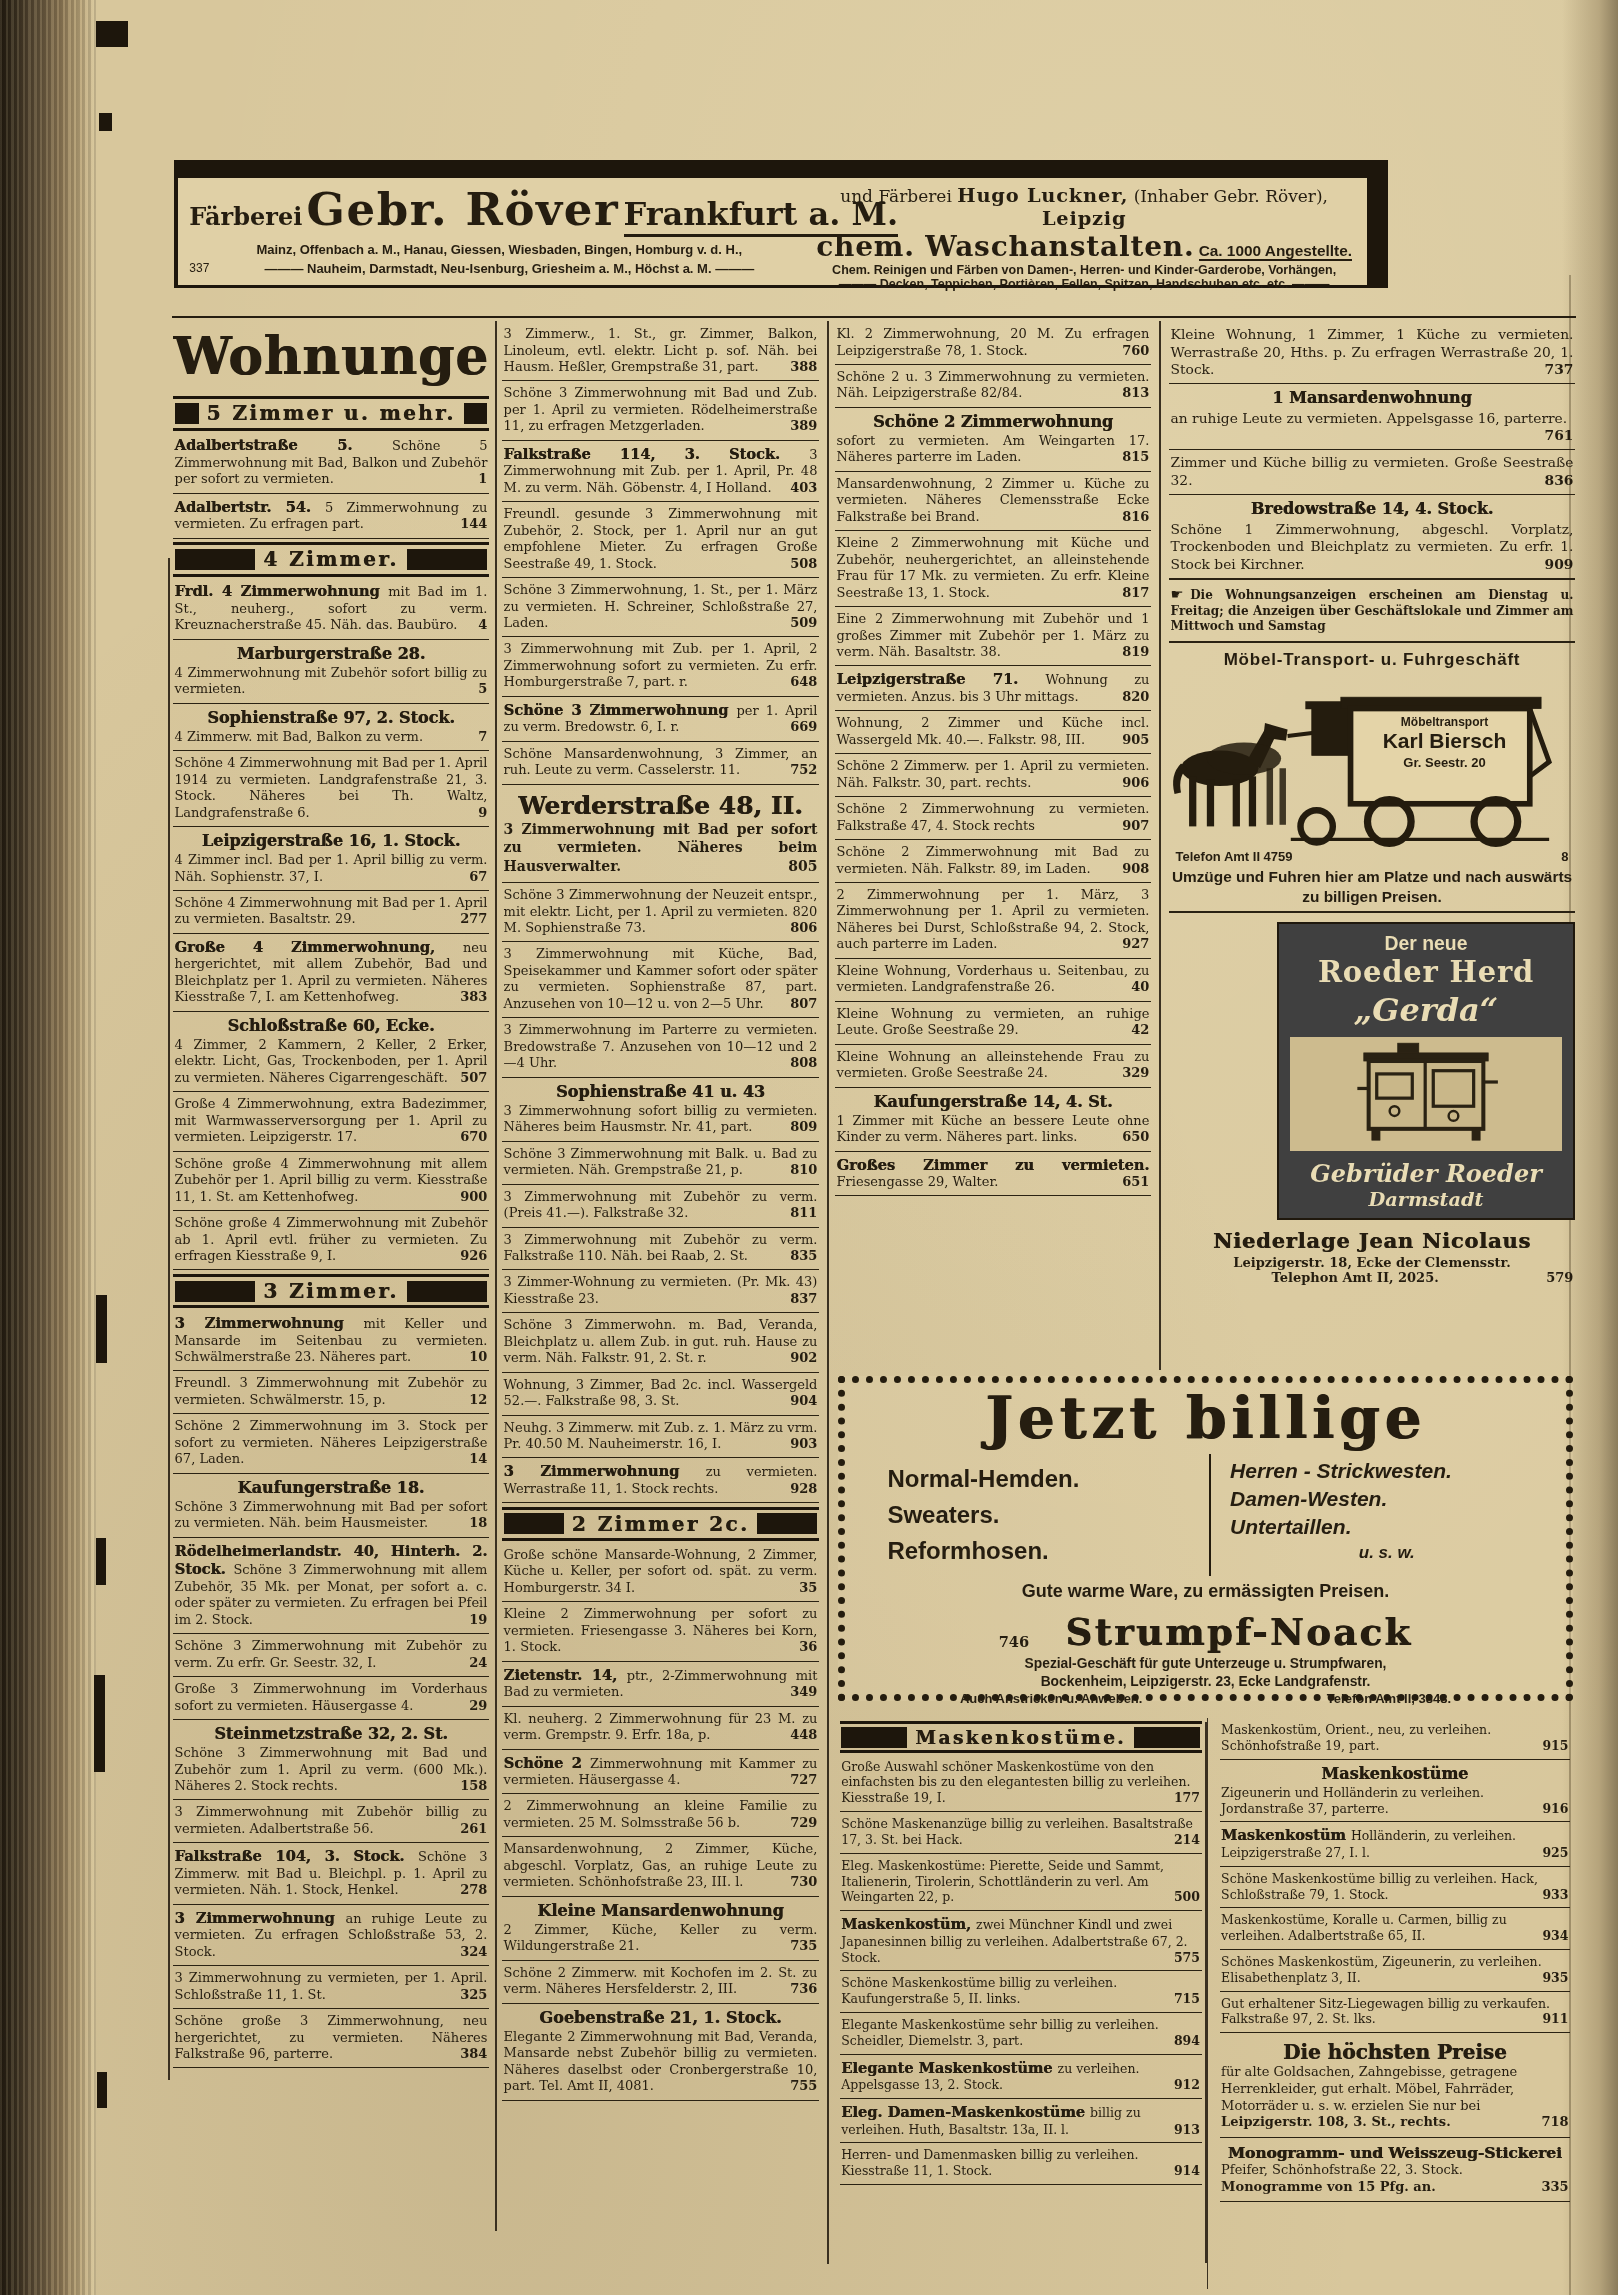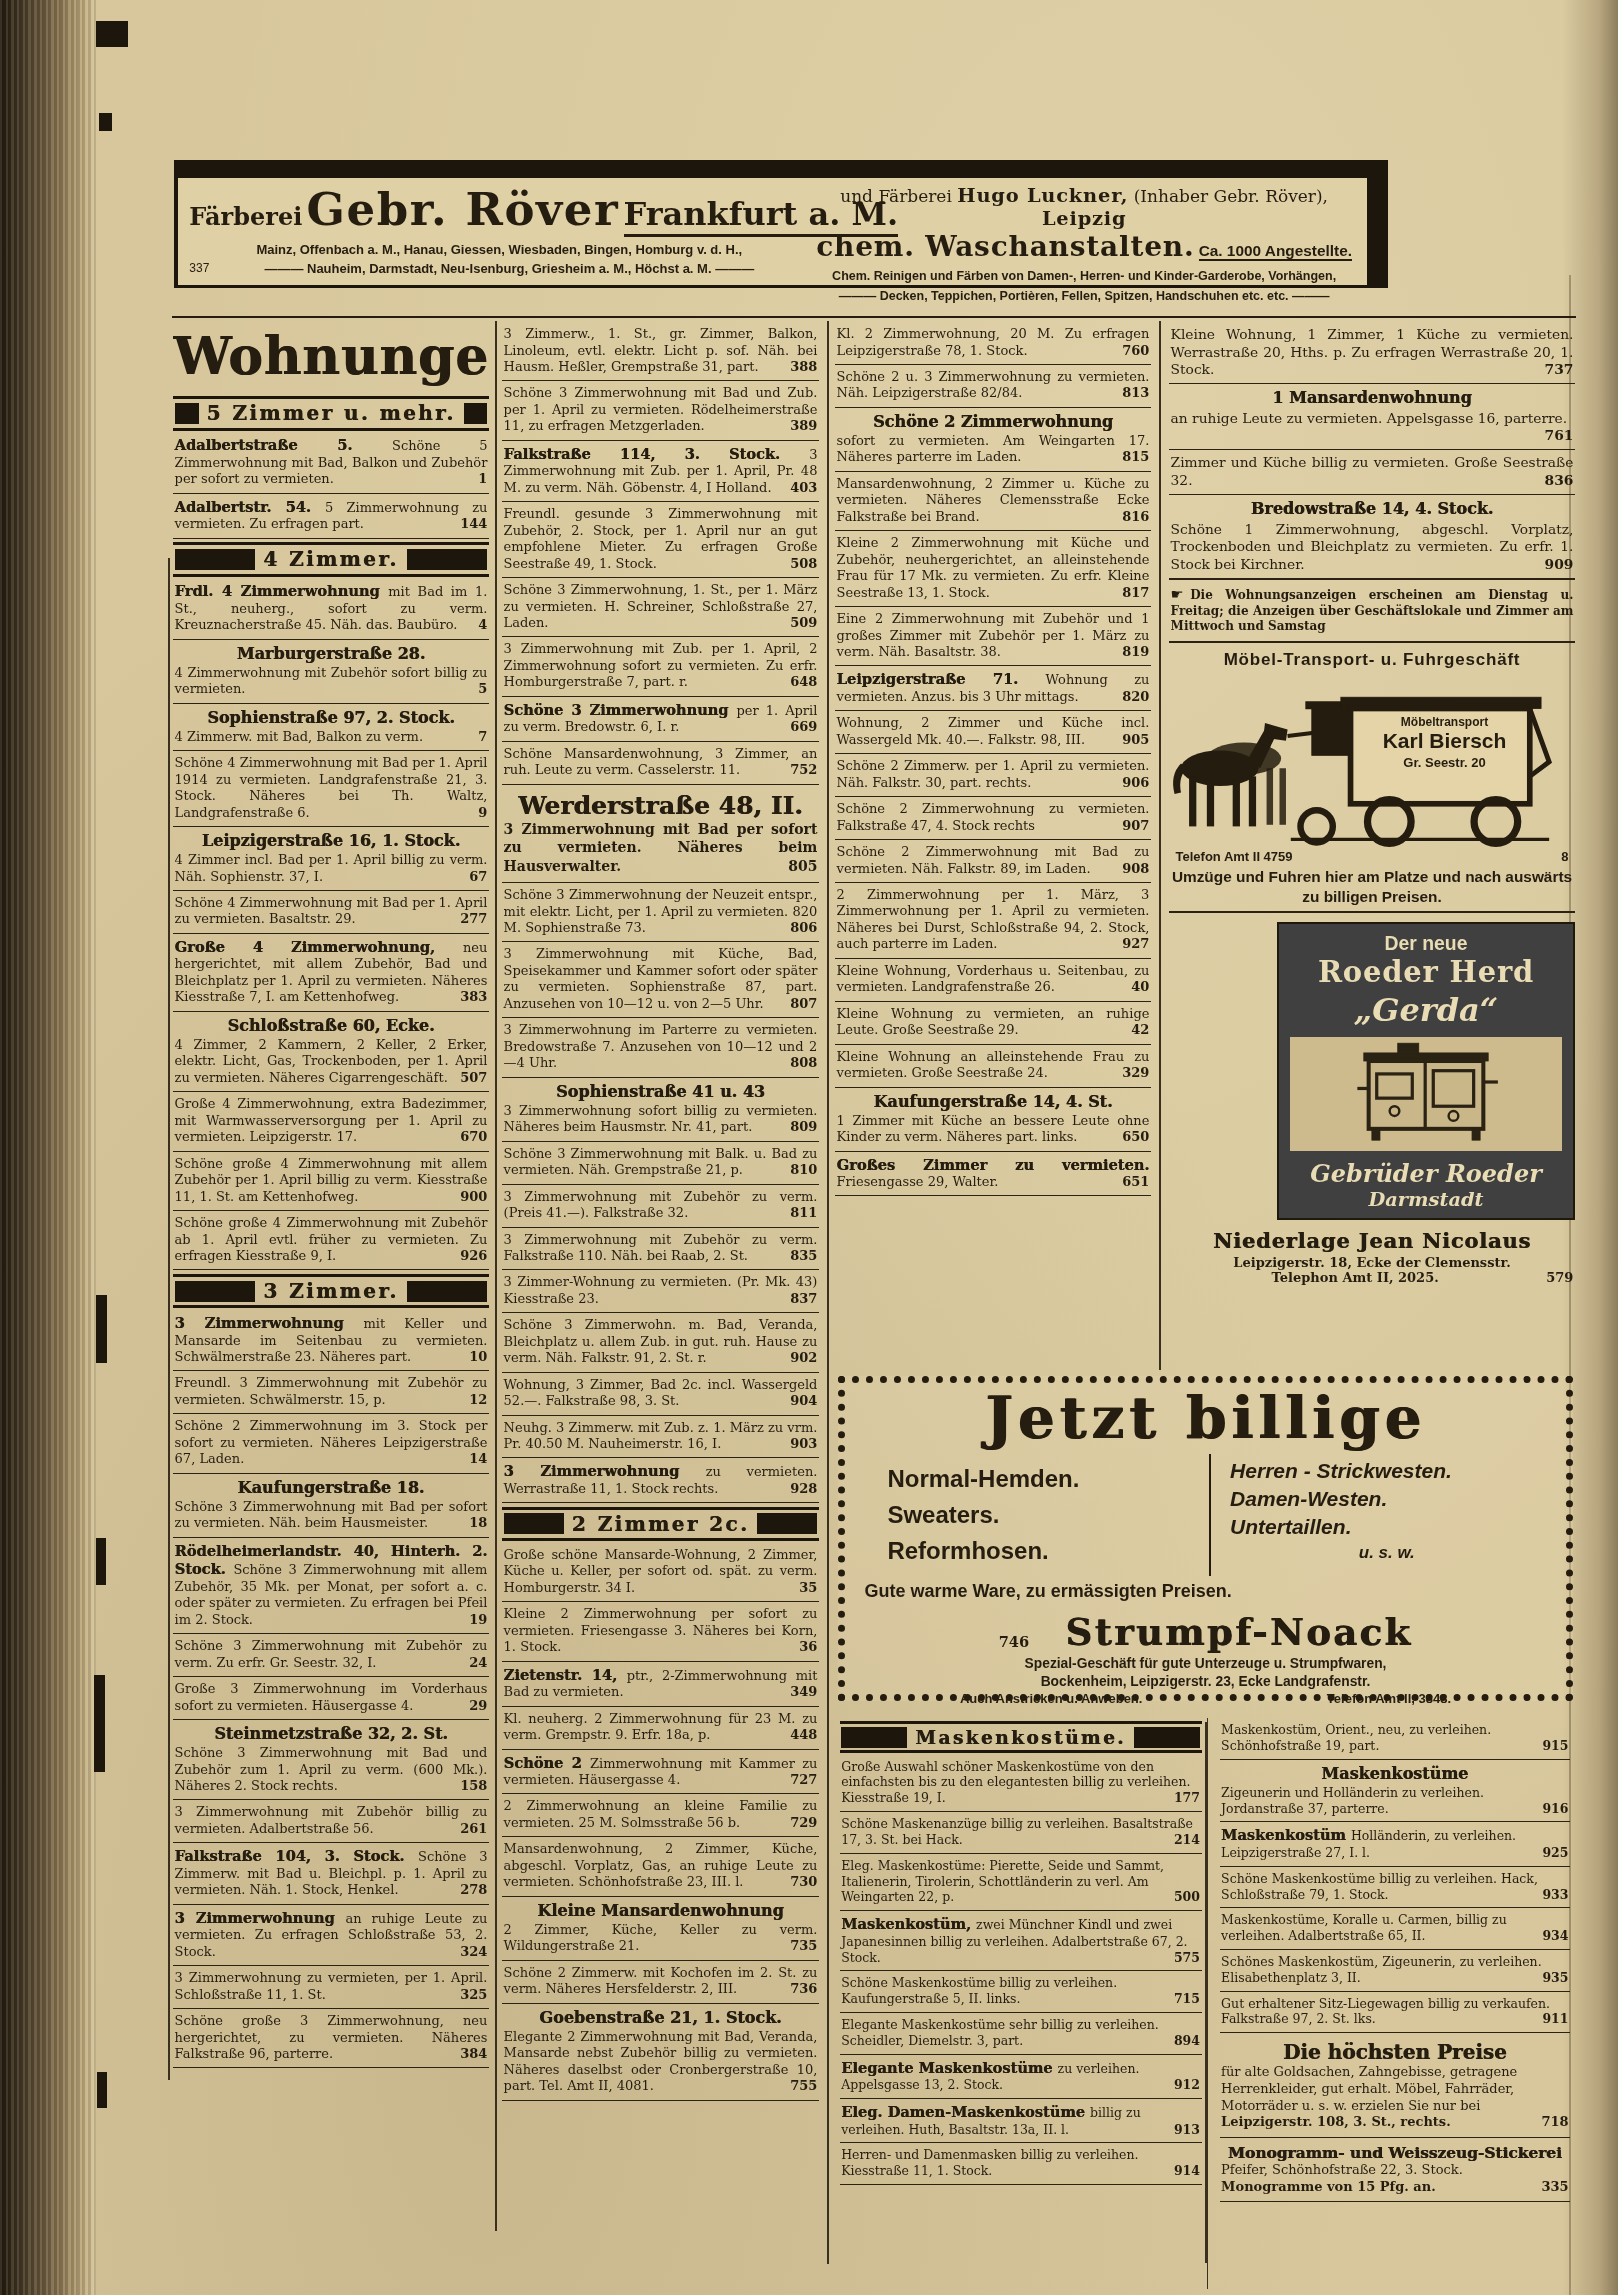--- a/index.html
+++ b/index.html
@@ -27,21 +27,21 @@
   .hdr-brand{font-size:45px;font-weight:bold;letter-spacing:1.6px;}
   .hdr-city{font-size:32px;font-weight:bold;border-bottom:3.2px solid #251d10;padding-bottom:1.6px;}
   .hdr-cities{font-family:"Liberation Sans",sans-serif;font-weight:bold;font-size:13px;margin-top:6.5px;}
   .hdr-cities2{font-family:"Liberation Sans",sans-serif;font-weight:bold;font-size:13px;margin-top:3.2px;}
   .hdr-num{float:left;font-weight:normal;font-size:12px;}
   .hdr-right{width:47%;text-align:center;padding-top:1.6px;}
   .hdr-r1{font-size:17px;}
   .hdr-r1 b{font-size:19.4px;letter-spacing:0.8px;}
   .wasch{font-size:28px;font-weight:bold;letter-spacing:0.8px;}
   .ca{font-size:15.4px;font-weight:bold;font-family:"Liberation Sans",sans-serif;border-bottom:2.4px solid #251d10;}
-  .hdr-r3,.hdr-r4{font-family:"Liberation Sans",sans-serif;font-weight:bold;font-size:12.5px;margin-top:6px;}
+  .hdr-r3,.hdr-r4{font-family:"Liberation Sans",sans-serif;font-weight:bold;font-size:12.5px;margin-top:0;}
   
   .hrule{position:absolute;height:2.4px;background:#251d10;}
   .vrule{position:absolute;width:1.6px;background:#3a3020;}
   
   .col{position:absolute;overflow:hidden;text-align:justify;}
   .col1{left:173px;top:322px;width:316px;height:1910px;}
   .col2{left:502px;top:322px;width:317px;height:1910px;}
   .col3{left:835px;top:322px;width:316px;height:1043px;}
   .col4{left:1169px;top:322px;width:406px;height:1046px;}
   .main-title{font-size:52px;font-weight:bold;text-align:center;margin:3.2px 0 9.7px;letter-spacing:0.8px;
@@ -101,21 +101,21 @@
   .jetzt{position:absolute;left:838px;top:1376px;width:735px;height:325px;border:7.3px dotted #241c0e;
         box-sizing:border-box;padding:4.9px 19.4px 3.2px;background:rgba(230,216,175,.25);}
   .jetzt-head{font-size:58px;font-weight:bold;text-align:center;letter-spacing:4.9px;
         text-shadow:1.2px 0 0 currentColor;line-height:1.05;}
   .jetzt-products{display:flex;margin-top:4.9px;}
   .jp-left{flex:1;border-right:2.4px solid #241c0e;padding:3.2px 8px 3.2px 23px;}
   .jp-left div{font-size:24px;font-weight:bold;margin:8px 0;font-family:"Liberation Sans",sans-serif;}
   .jp-right{flex:1;padding:1.6px 3.2px 1.6px 19.4px;font-style:italic;}
   .jp-right div{font-size:21px;font-weight:bold;margin:4px 0;font-family:"Liberation Sans",sans-serif;}
   .jp-right .usw{text-align:center;font-size:17px;}
-  .jetzt-mid{font-family:"Liberation Sans",sans-serif;font-weight:bold;font-size:18px;margin-top:4.9px;}
+  .jetzt-mid{font-family:"Liberation Sans",sans-serif;font-weight:bold;font-size:18px;text-align:center;margin-top:4.9px;}
   .jetzt-brandrow{text-align:center;margin-top:8px;}
   .jetzt-num{font-size:14.6px;font-weight:bold;vertical-align:middle;padding-right:32px;}
   .jetzt-brand{font-size:37px;font-weight:bold;letter-spacing:2.4px;text-shadow:0.8px 0 0 currentColor;}
   .jetzt-sub{font-family:"Liberation Sans",sans-serif;font-weight:bold;font-size:13.8px;text-align:center;margin-top:2.4px;}
   .jetzt-sub3{display:flex;justify-content:space-between;width:72%;margin:2.4px auto 0;
         font-family:"Liberation Sans",sans-serif;font-weight:bold;font-size:13px;}
   
   .masken{position:absolute;left:838px;top:1718px;width:737px;height:571px;display:flex;}
   .masken .mcol{width:50%;overflow:hidden;box-sizing:border-box;padding:0 4.9px 0 1.6px;}
   .masken .mcol.right{border-left:1.6px solid #3a3020;padding-left:12px;}

